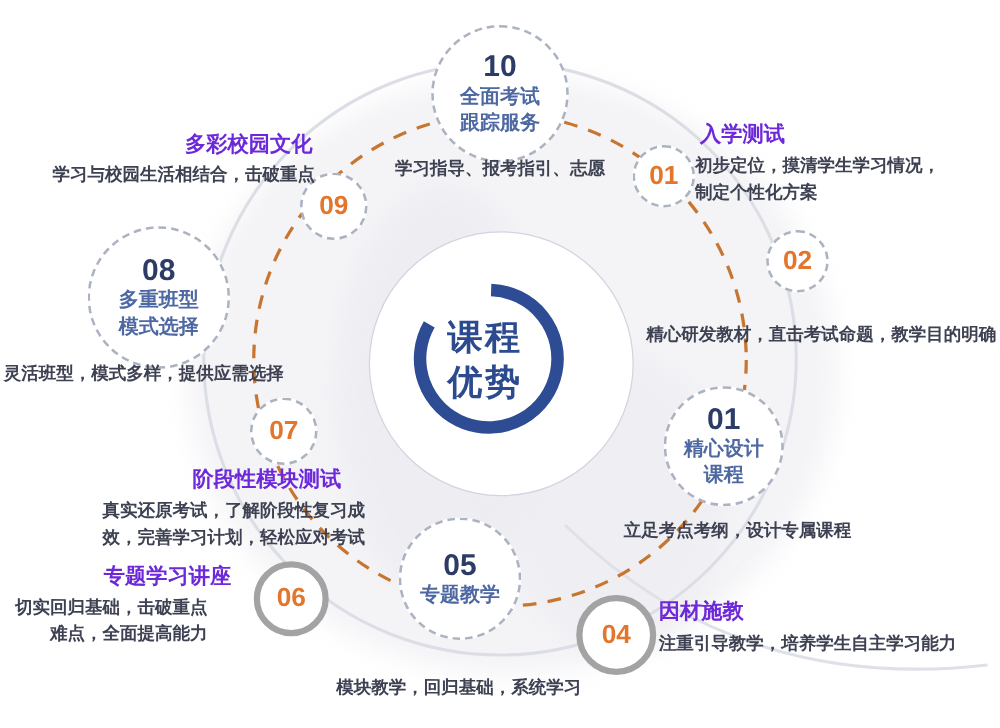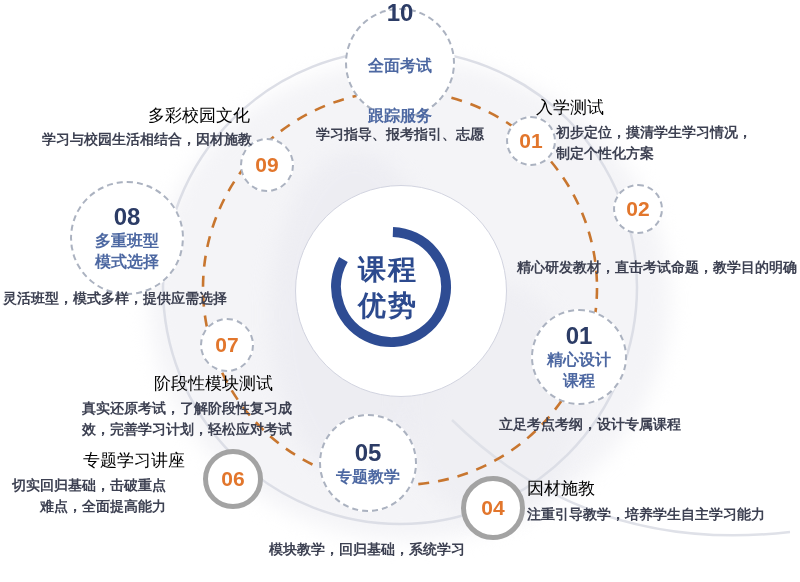--- a/index.html
+++ b/index.html
@@ -23,21 +23,21 @@
   
   .node{position:absolute;background:#ffffff;border-radius:50%;z-index:3;
         display:flex;flex-direction:column;align-items:center;justify-content:center;text-align:center;}
   .node.dashed{border:2px dashed #abb2c0;}
   .node.solid{border:5px solid #a3a3a3;}
   .num-sm{color:#e2762c;font-size:21px;font-weight:600;}
   .num-lg{color:#2c3c66;font-size:24px;font-weight:600;line-height:26px;}
   .circle-title{color:#4d68a2;font-size:16px;font-weight:700;line-height:21px;}
 
   
-  .t-title{position:absolute;z-index:3;color:#000000;font-size:17px;font-weight:400;}
+  .t-title{position:absolute;z-index:3;color:#6d28d9;font-size:17px;font-weight:700;}
   .t-desc{position:absolute;z-index:3;color:#3d4152;font-size:14px;font-weight:600;line-height:21px;}
   .ra{text-align:right;}
   .ca{text-align:center;}
 </style>
 </head>
 <body>
 
 <div id="canvas">
 
   <div class="wash wash1"></div>
@@ -52,33 +52,33 @@
 
   <div class="hub"></div>
   <svg class="decor" width="800" height="582" viewBox="0 0 800 582" style="z-index:3">
     <path d="M 392.9 232 A 55 55 0 1 1 343.4 259.5" fill="none" stroke="#2e4c93" stroke-width="10" stroke-linecap="butt"></path>
   </svg>
   <div class="hub-title">
     <div>课程</div>
     <div>优势</div>
   </div>
 
-  <div class="node dashed" style="left:345px;top:8px;width:106px;height:106px;gap:29px;">
+  <div class="node dashed" style="left:345px;top:20px;width:106px;height:106px;">
     <div class="num-lg">10</div>
     <div class="circle-title">全面考试</div>
     <div class="circle-title">跟踪服务</div>
   </div>
   <div class="t-desc ca" style="left:260px;top:124px;width:280px;">
     <div>学习指导、报考指引、志愿</div>
   </div>
 
   <div class="node dashed" style="left:506px;top:116px;width:46px;height:46px;">
     <div class="num-sm">01</div>
   </div>
-  <div class="t-title" style="left:536px;top:96px;">入学测试</div>
+  <div class="t-title" style="left:560px;top:96px;">入学测试</div>
   <div class="t-desc" style="left:556px;top:122px;width:240px;">
     <div>初步定位，摸清学生学习情况，</div>
     <div>制定个性化方案</div>
   </div>
 
   <div class="node dashed" style="left:613px;top:184px;width:46px;height:46px;">
     <div class="num-sm">02</div>
   </div>
   <div class="t-desc" style="left:517px;top:257px;width:282px;">精心研发教材，直击考试命题，教学目的明确</div>
 
@@ -123,15 +123,15 @@
     <div class="num-lg">08</div>
     <div class="circle-title">多重班型</div>
     <div class="circle-title">模式选择</div>
   </div>
   <div class="t-desc" style="left:3px;top:288px;width:230px;">灵活班型，模式多样，提供应需选择</div>
 
   <div class="node dashed" style="left:240px;top:138px;width:50px;height:50px;">
     <div class="num-sm">09</div>
   </div>
   <div class="t-title ra" style="left:100px;top:104px;width:150px;">多彩校园文化</div>
-  <div class="t-desc" style="left:42px;top:129px;width:222px;">学习与校园生活相结合，因材施教</div>
+  <div class="t-desc" style="left:42px;top:129px;width:222px;">学习与校园生活相结合，击破重点</div>
 
 </div>
 
 </body></html>

